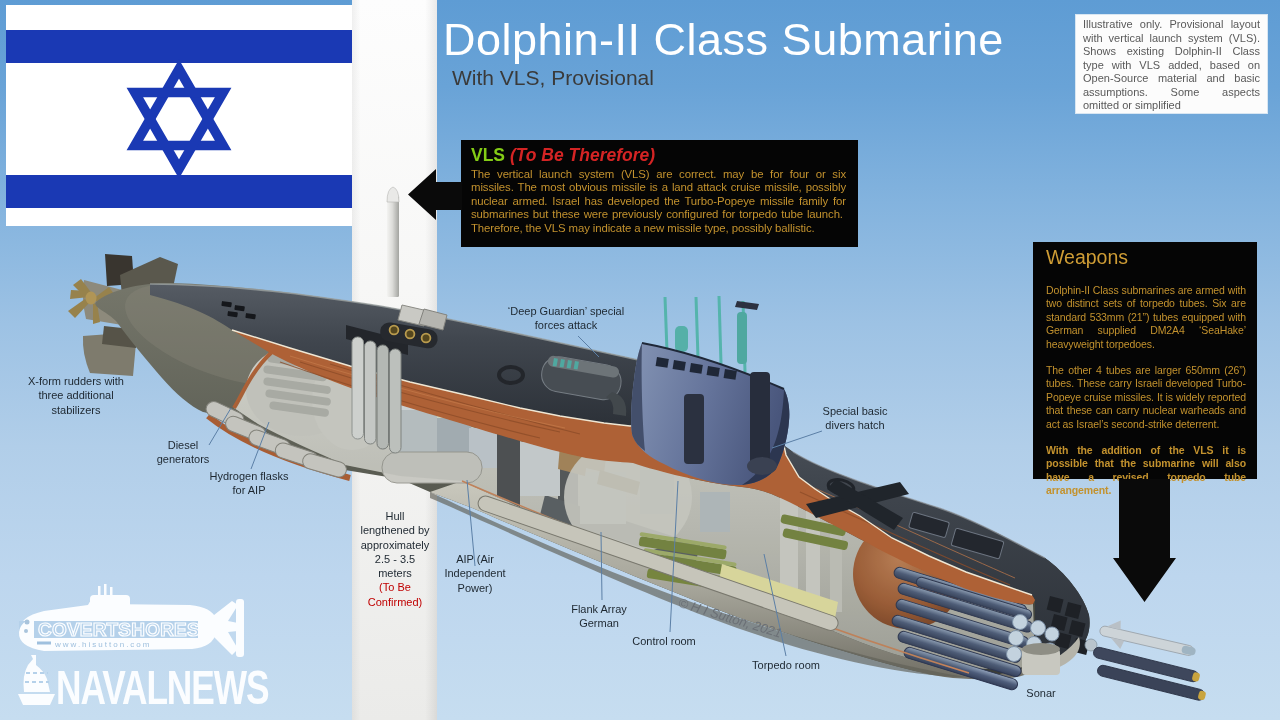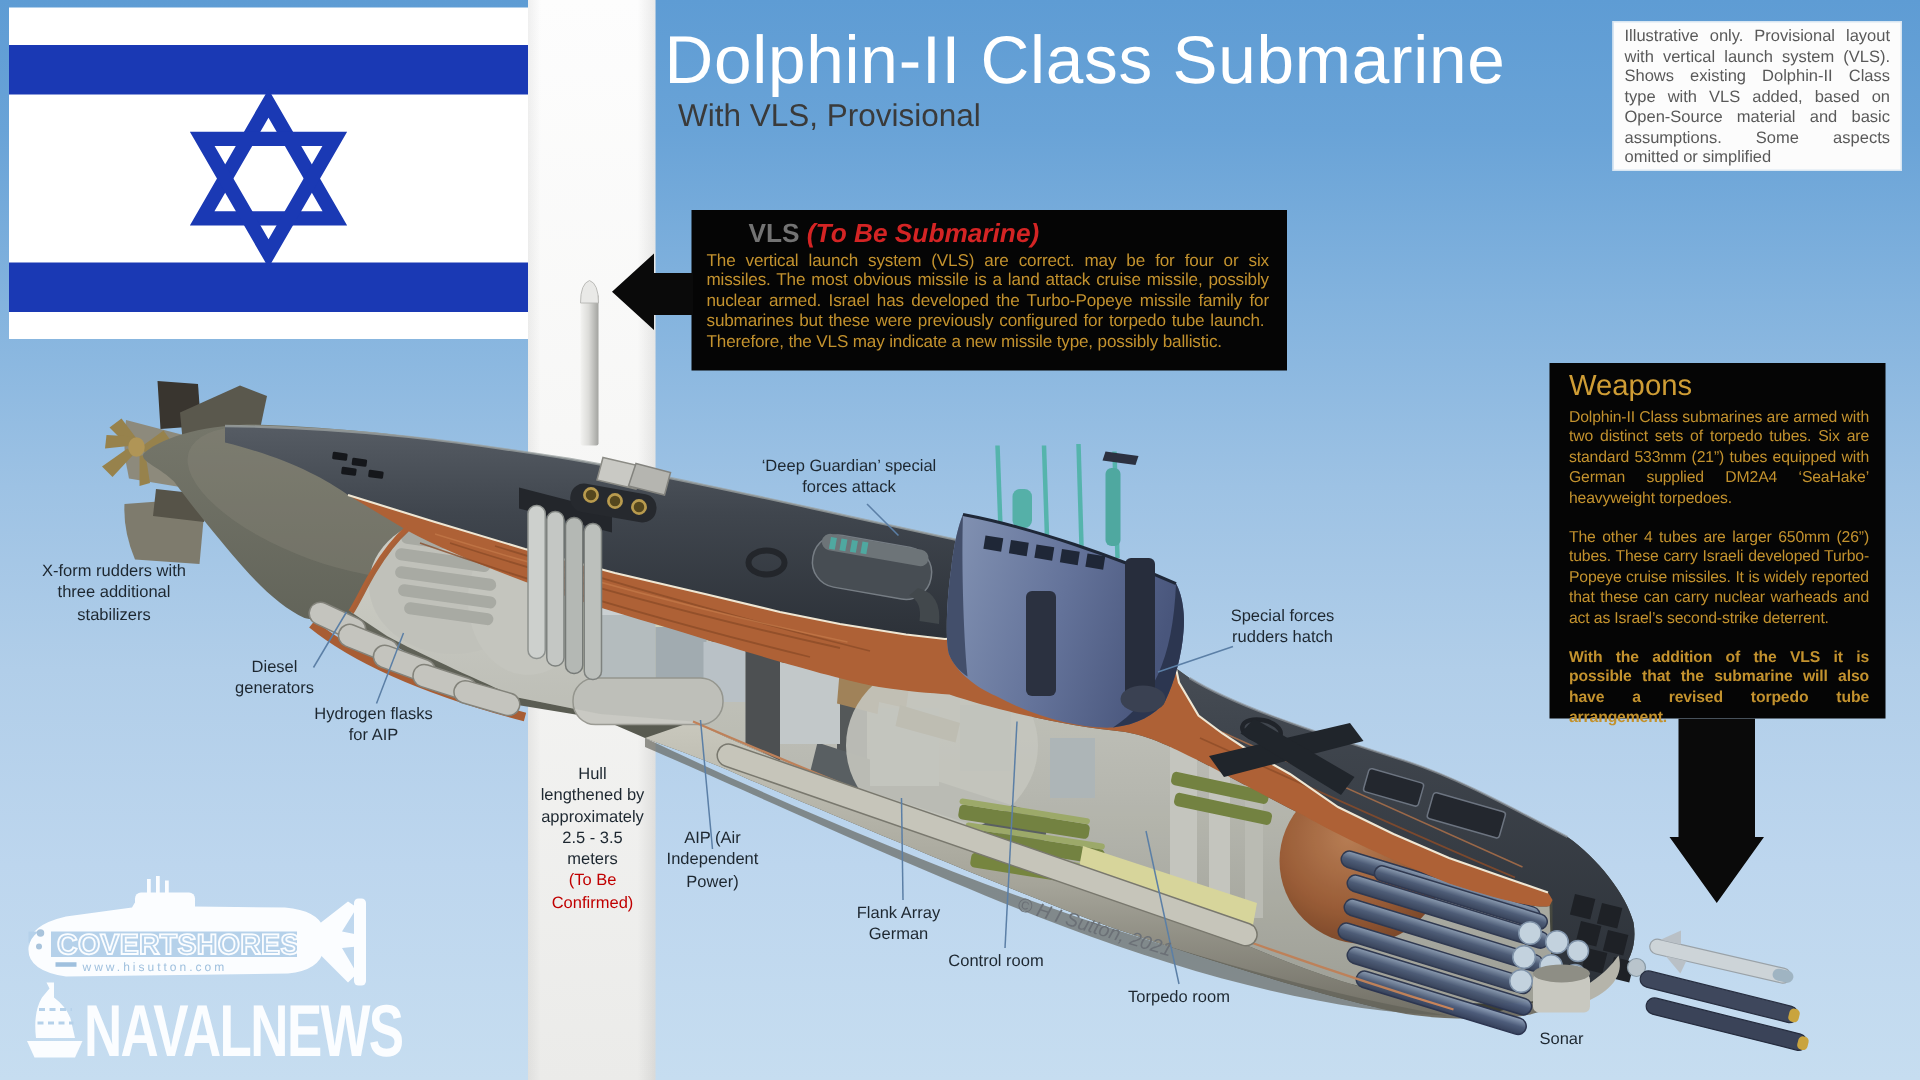--- a/index.html
+++ b/index.html
@@ -26,31 +26,31 @@
       <path d="M179,169 L134.8,92.5 L223.2,92.5 Z"></path>
     </g>
   </svg>
 
   <div class="abs" style="left:443px;top:14px;width:620px;color:#fff;font-size:45px;letter-spacing:0.5px;">Dolphin-II Class Submarine</div>
   <div class="abs" style="left:452px;top:66px;width:400px;color:#3a3a3a;font-size:21px;">With VLS, Provisional</div>
 
   <div class="abs" style="left:1075px;top:14px;width:193px;height:100px;background:#fcfcfc;border:1px solid #d8e6f2;box-sizing:border-box;padding:3px 7px;color:#595959;font-size:11px;line-height:13.5px;text-align:justify;">Illustrative only. Provisional layout with vertical launch system (VLS). Shows existing Dolphin-II Class type with VLS added, based on Open-Source material and basic assumptions. Some aspects <span style="white-space:nowrap">omitted or simplified</span></div>
 
   <div class="abs" style="left:461px;top:140px;width:397px;height:107px;background:#050505;box-sizing:border-box;padding:5px 12px 0 10px;">
-    <div style="font-size:17.5px;"><span style="color:#737373;font-weight:bold;margin-left:28px;">VLS </span><span style="color:#d42424;font-weight:bold;font-style:italic;">(To Be Submarine)</span></div>
+    <div style="font-size:17.5px;"><span style="color:#84cc16;font-weight:bold;">VLS </span><span style="color:#d42424;font-weight:bold;font-style:italic;">(To Be Therefore)</span></div>
     <div style="color:#c3922e;font-size:11.4px;letter-spacing:-0.1px;line-height:13.4px;text-align:justify;margin-top:2px;">The vertical launch system (VLS) are correct. may be for four or six missiles. The most obvious missile is a land attack cruise missile, possibly nuclear armed. Israel has developed the Turbo-Popeye missile family for submarines but these were previously configured for torpedo tube launch.&nbsp; Therefore, the VLS may indicate a new missile type, possibly ballistic.</div>
   </div>
 
   <svg class="abs" style="left:405px;top:165px;" width="60" height="60" viewBox="0 0 60 60">
     <path d="M57,17 L31,17 L31,4 L3,29.5 L31,55 L31,45 L57,45 Z" fill="#0a0a0a"></path>
   </svg>
 
   <div class="abs" style="left:1033px;top:242px;width:224px;height:237px;background:#050505;box-sizing:border-box;padding:4px 11px 0 13px;">
     <div style="color:#cf9d35;font-size:19.5px;">Weapons</div>
-    <div style="color:#c3922e;font-size:10.5px;letter-spacing:-0.1px;line-height:13.4px;text-align:justify;margin-top:3px;">Dolphin-II Class submarines are armed with two distinct sets of torpedo tubes. Six are standard 533mm (21”) tubes equipped with German supplied DM2A4 ‘SeaHake’ heavyweight torpedoes.</div>
+    <div style="color:#c3922e;font-size:10.5px;letter-spacing:-0.1px;line-height:13.4px;text-align:justify;margin-top:15px;">Dolphin-II Class submarines are armed with two distinct sets of torpedo tubes. Six are standard 533mm (21”) tubes equipped with German supplied DM2A4 ‘SeaHake’ heavyweight torpedoes.</div>
     <div style="color:#c3922e;font-size:10.5px;letter-spacing:-0.1px;line-height:13.4px;text-align:justify;margin-top:13px;">The other 4 tubes are larger 650mm (26”) tubes. These carry Israeli developed Turbo-Popeye cruise missiles. It is widely reported that these can carry nuclear warheads and act as Israel’s second-strike deterrent.</div>
     <div style="color:#c3922e;font-size:10.5px;letter-spacing:-0.1px;line-height:13.4px;text-align:justify;margin-top:13px;font-weight:bold;">With the addition of the VLS it is possible that the submarine will also have a revised torpedo tube arrangement.</div>
   </div>
 
   <svg class="abs" style="left:1105px;top:479px;" width="80" height="125" viewBox="0 0 80 125">
     <path d="M14,0 L65,0 L65,79 L71,79 L39.5,123 L8,79 L14,79 Z" fill="#0a0a0a"></path>
   </svg>
 
   <svg class="abs" style="left:0;top:0;" width="1280" height="720" viewBox="0 0 1280 720">
     <defs>
@@ -446,21 +446,21 @@
   </svg>
 
   <div class="lbl" style="left:16px;top:374px;width:120px;">X-form rudders with three additional stabilizers</div>
   <div class="lbl" style="left:143px;top:438px;width:80px;">Diesel generators</div>
   <div class="lbl" style="left:199px;top:469px;width:100px;">Hydrogen flasks<br>for AIP</div>
   <div class="lbl" style="left:335px;top:509px;width:120px;">Hull<br>lengthened by<br>approximately<br>2.5 - 3.5<br>meters<br><span style="color:#c00000;">(To Be<br>Confirmed)</span></div>
   <div class="lbl" style="left:430px;top:552px;width:90px;">AIP (Air Independent Power)</div>
   <div class="lbl" style="left:559px;top:602px;width:80px;">Flank Array German</div>
   <div class="lbl" style="left:614px;top:634px;width:100px;">Control room</div>
   <div class="lbl" style="left:736px;top:658px;width:100px;">Torpedo room</div>
-  <div class="lbl" style="left:810px;top:404px;width:90px;">Special forces rudders hatch</div>
+  <div class="lbl" style="left:810px;top:404px;width:90px;">Special basic divers hatch</div>
   <div class="lbl" style="left:501px;top:304px;width:130px;">‘Deep Guardian’ special forces attack</div>
   <div class="lbl" style="left:1014px;top:686px;width:54px;">Sonar</div>
 
   <div class="abs" style="left:681px;top:595px;color:#6b7076;font-size:13px;font-style:italic;transform:rotate(17deg);transform-origin:left top;">© H I Sutton, 2021</div>
 
   <svg class="abs" style="left:0;top:575px;" width="280" height="145" viewBox="0 0 280 145">
 
     <g fill="#fbfdff">
       <path d="M19,57 Q18,42 44,36 L88,30 Q90,24 98,23 L103,29 L190,30 Q212,32 216,44 L216,58 Q213,72 192,74 L44,76 Q18,72 19,57 Z"></path>
       <rect x="90" y="20" width="40" height="14" rx="4"></rect>

